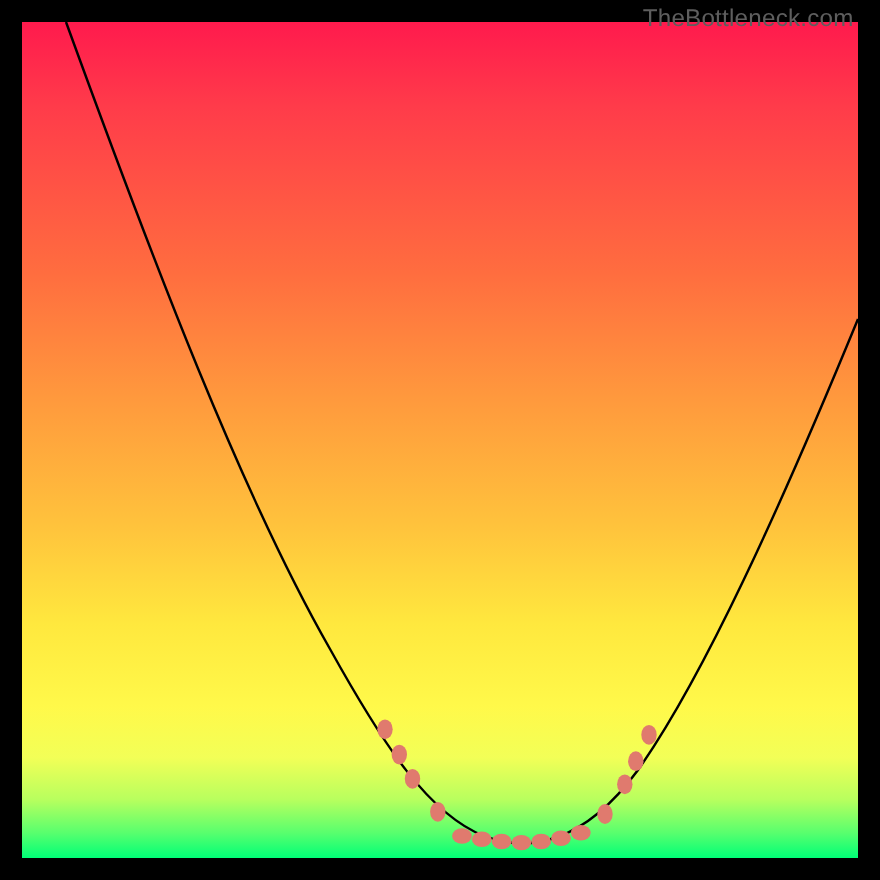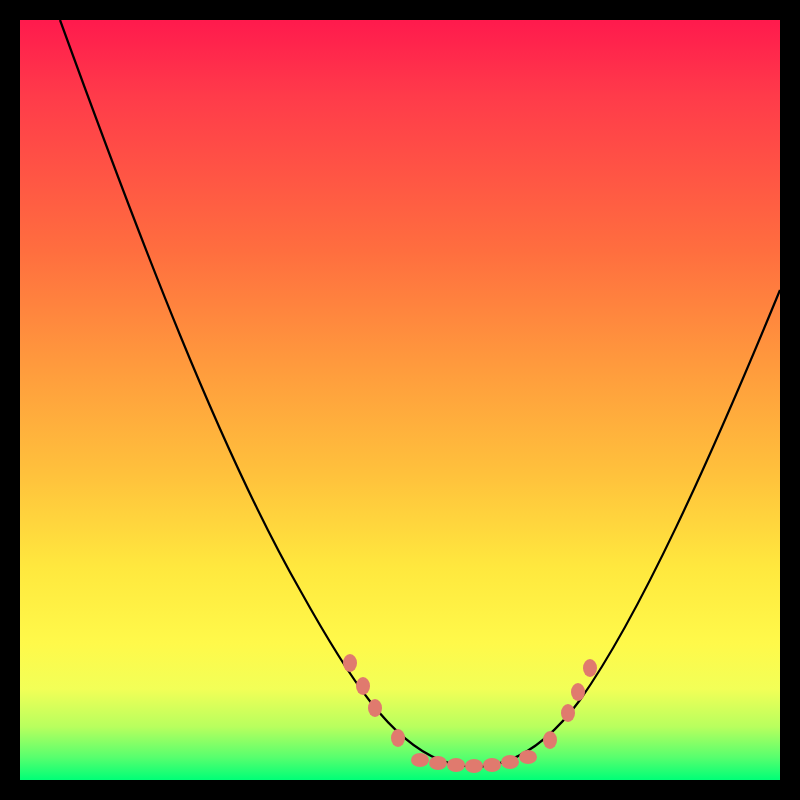--- a/index.html
+++ b/index.html
@@ -84,13 +84,14 @@
       <ellipse cx="472" cy="745" rx="9" ry="7" fill="#e07a6e"></ellipse>
       <ellipse cx="490" cy="742" rx="9" ry="7" fill="#e07a6e"></ellipse>
       <ellipse cx="508" cy="737" rx="9" ry="7" fill="#e07a6e"></ellipse>
 
       <ellipse cx="530" cy="720" rx="7" ry="9" fill="#e07a6e"></ellipse>
       <ellipse cx="548" cy="693" rx="7" ry="9" fill="#e07a6e"></ellipse>
       <ellipse cx="558" cy="672" rx="7" ry="9" fill="#e07a6e"></ellipse>
       <ellipse cx="570" cy="648" rx="7" ry="9" fill="#e07a6e"></ellipse>
     </svg>
   </div>
+  <div class="watermark">TheBottleneck.com</div>
 </div>
 
 </body></html>

